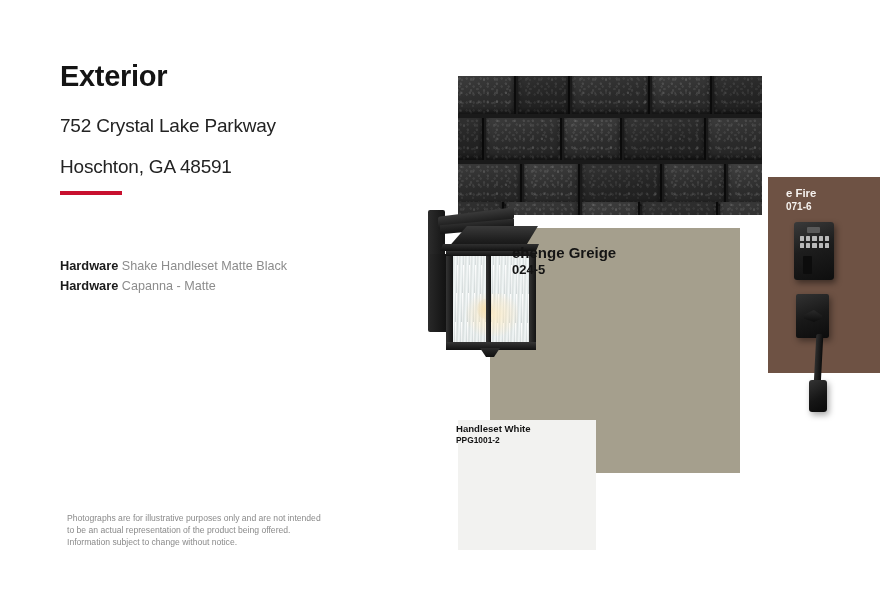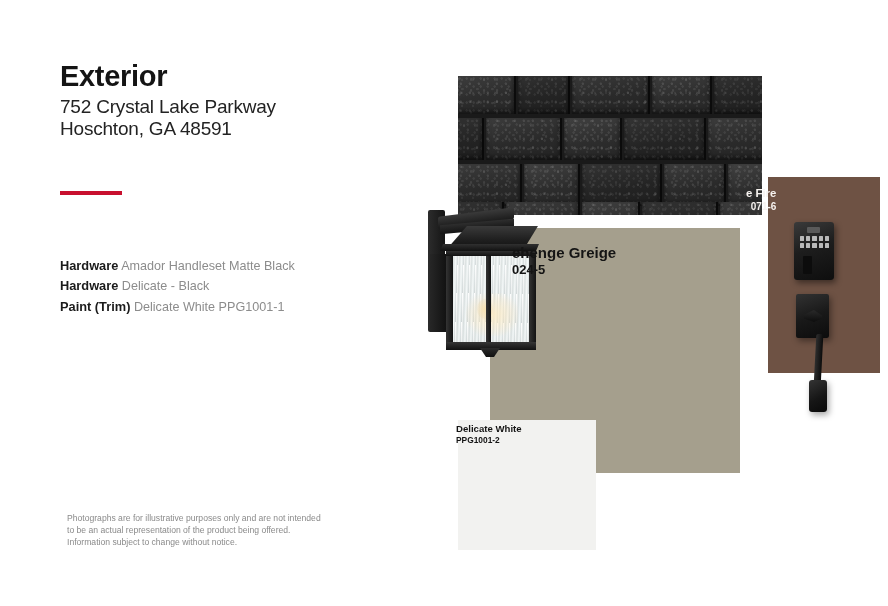--- a/index.html
+++ b/index.html
@@ -16,21 +16,21 @@
   .title {
     position: absolute; left: 60px; top: 60px;
     font-size: 29px; font-weight: bold; color: #141414;
     letter-spacing: -0.3px;
   }
   .address {
     position: absolute; left: 60px; top: 96px;
     font-size: 19px; color: #232323; line-height: 1.18;
     letter-spacing: -0.2px;
   }
-  .address div { white-space: nowrap; }
+  .address div { white-space: nowrap; margin-top: 19px; }
 
   .rule {
     position: absolute; left: 60px; top: 191px;
     width: 62px; height: 4px; background: #C8102E;
   }
 
   .specs {
     position: absolute; left: 60px; top: 256px;
     width: 380px;
     font-size: 12.6px; line-height: 1.54;
@@ -94,21 +94,21 @@
     position: absolute;
     font-weight: bold; color: #141414;
     line-height: 1.28; white-space: nowrap;
   }
   .sw-label .sub { font-weight: bold; font-size: 0.82em; }
 
   .lbl-greige { left: 512px; top: 243px; font-size: 15px; }
   .lbl-greige .sub { font-size: 13px; }
   .lbl-white  { left: 456px; top: 423px; font-size: 9.6px; }
   .lbl-white .sub { font-size: 8.4px; }
-  .lbl-prairie{ left: 746px; top: 186px; font-size: 11.4px; color:#f6f2ef;text-align:right; }
+  .lbl-prairie{ left: 786px; top: 186px; font-size: 11.4px; color:#f6f2ef; }
   .lbl-prairie .sub { font-size: 10px; }
 
   
   .lantern { position: absolute; left: 424px; top: 196px; width: 122px; height: 172px; }
   .lt-backplate {
     position: absolute; left: 4px; top: 14px; width: 17px; height: 122px;
     background: linear-gradient(90deg,#2c2c2c,#151515);
     border-radius: 2px;
   }
   .lt-arm {
@@ -225,29 +225,25 @@
   <div class="title">Exterior</div>
   <div class="address">
     <div>752 Crystal Lake Parkway</div>
     <div>Hoschton, GA 48591</div>
   </div>
   <div class="rule"></div>
 
   <div class="specs">
     <div class="spec-row">
       <span class="spec-label">Hardware</span>
-      <span class="spec-value">Amador Handleset Matte Black</span>
+      <span class="spec-value">Shake Handleset Matte Black</span>
     </div>
     <div class="spec-row">
       <span class="spec-label">Hardware</span>
-      <span class="spec-value">Delicate - Black</span>
-    </div>
-    <div class="spec-row">
-      <span class="spec-label">Paint (Trim)</span>
-      <span class="spec-value">Delicate White PPG1001-1</span>
+      <span class="spec-value">Capanna - Matte</span>
     </div>
   </div>
 
   <div class="disclaimer">Photographs are for illustrative purposes only and are not intended to be an actual representation of the product being offered. Information subject to change without notice.</div>
 
   <div class="shingles">
     <div class="sh-row" style="top:-4px">
       <div class="sh-tab d1" style="left:0px;   width:66px;"></div>
       <div class="sh-tab d2" style="left:68px;  width:52px;"></div>
       <div class="sh-tab d3" style="left:122px; width:78px;"></div>
@@ -322,21 +318,21 @@
     <div class="hw-thumb"></div>
     <div class="hw-grip"></div>
     <div class="hw-grip-end"></div>
   </div>
 
   <div class="sw-label lbl-greige">
     <div>ehenge Greige</div>
     <div class="sub">024-5</div>
   </div>
   <div class="sw-label lbl-white">
-    <div>Delicate White</div>
+    <div>Handleset White</div>
     <div class="sub">PPG1001-2</div>
   </div>
   <div class="sw-label lbl-prairie">
     <div>e Fire</div>
     <div class="sub">071-6</div>
   </div>
 
 </div>
 
 </body></html>

